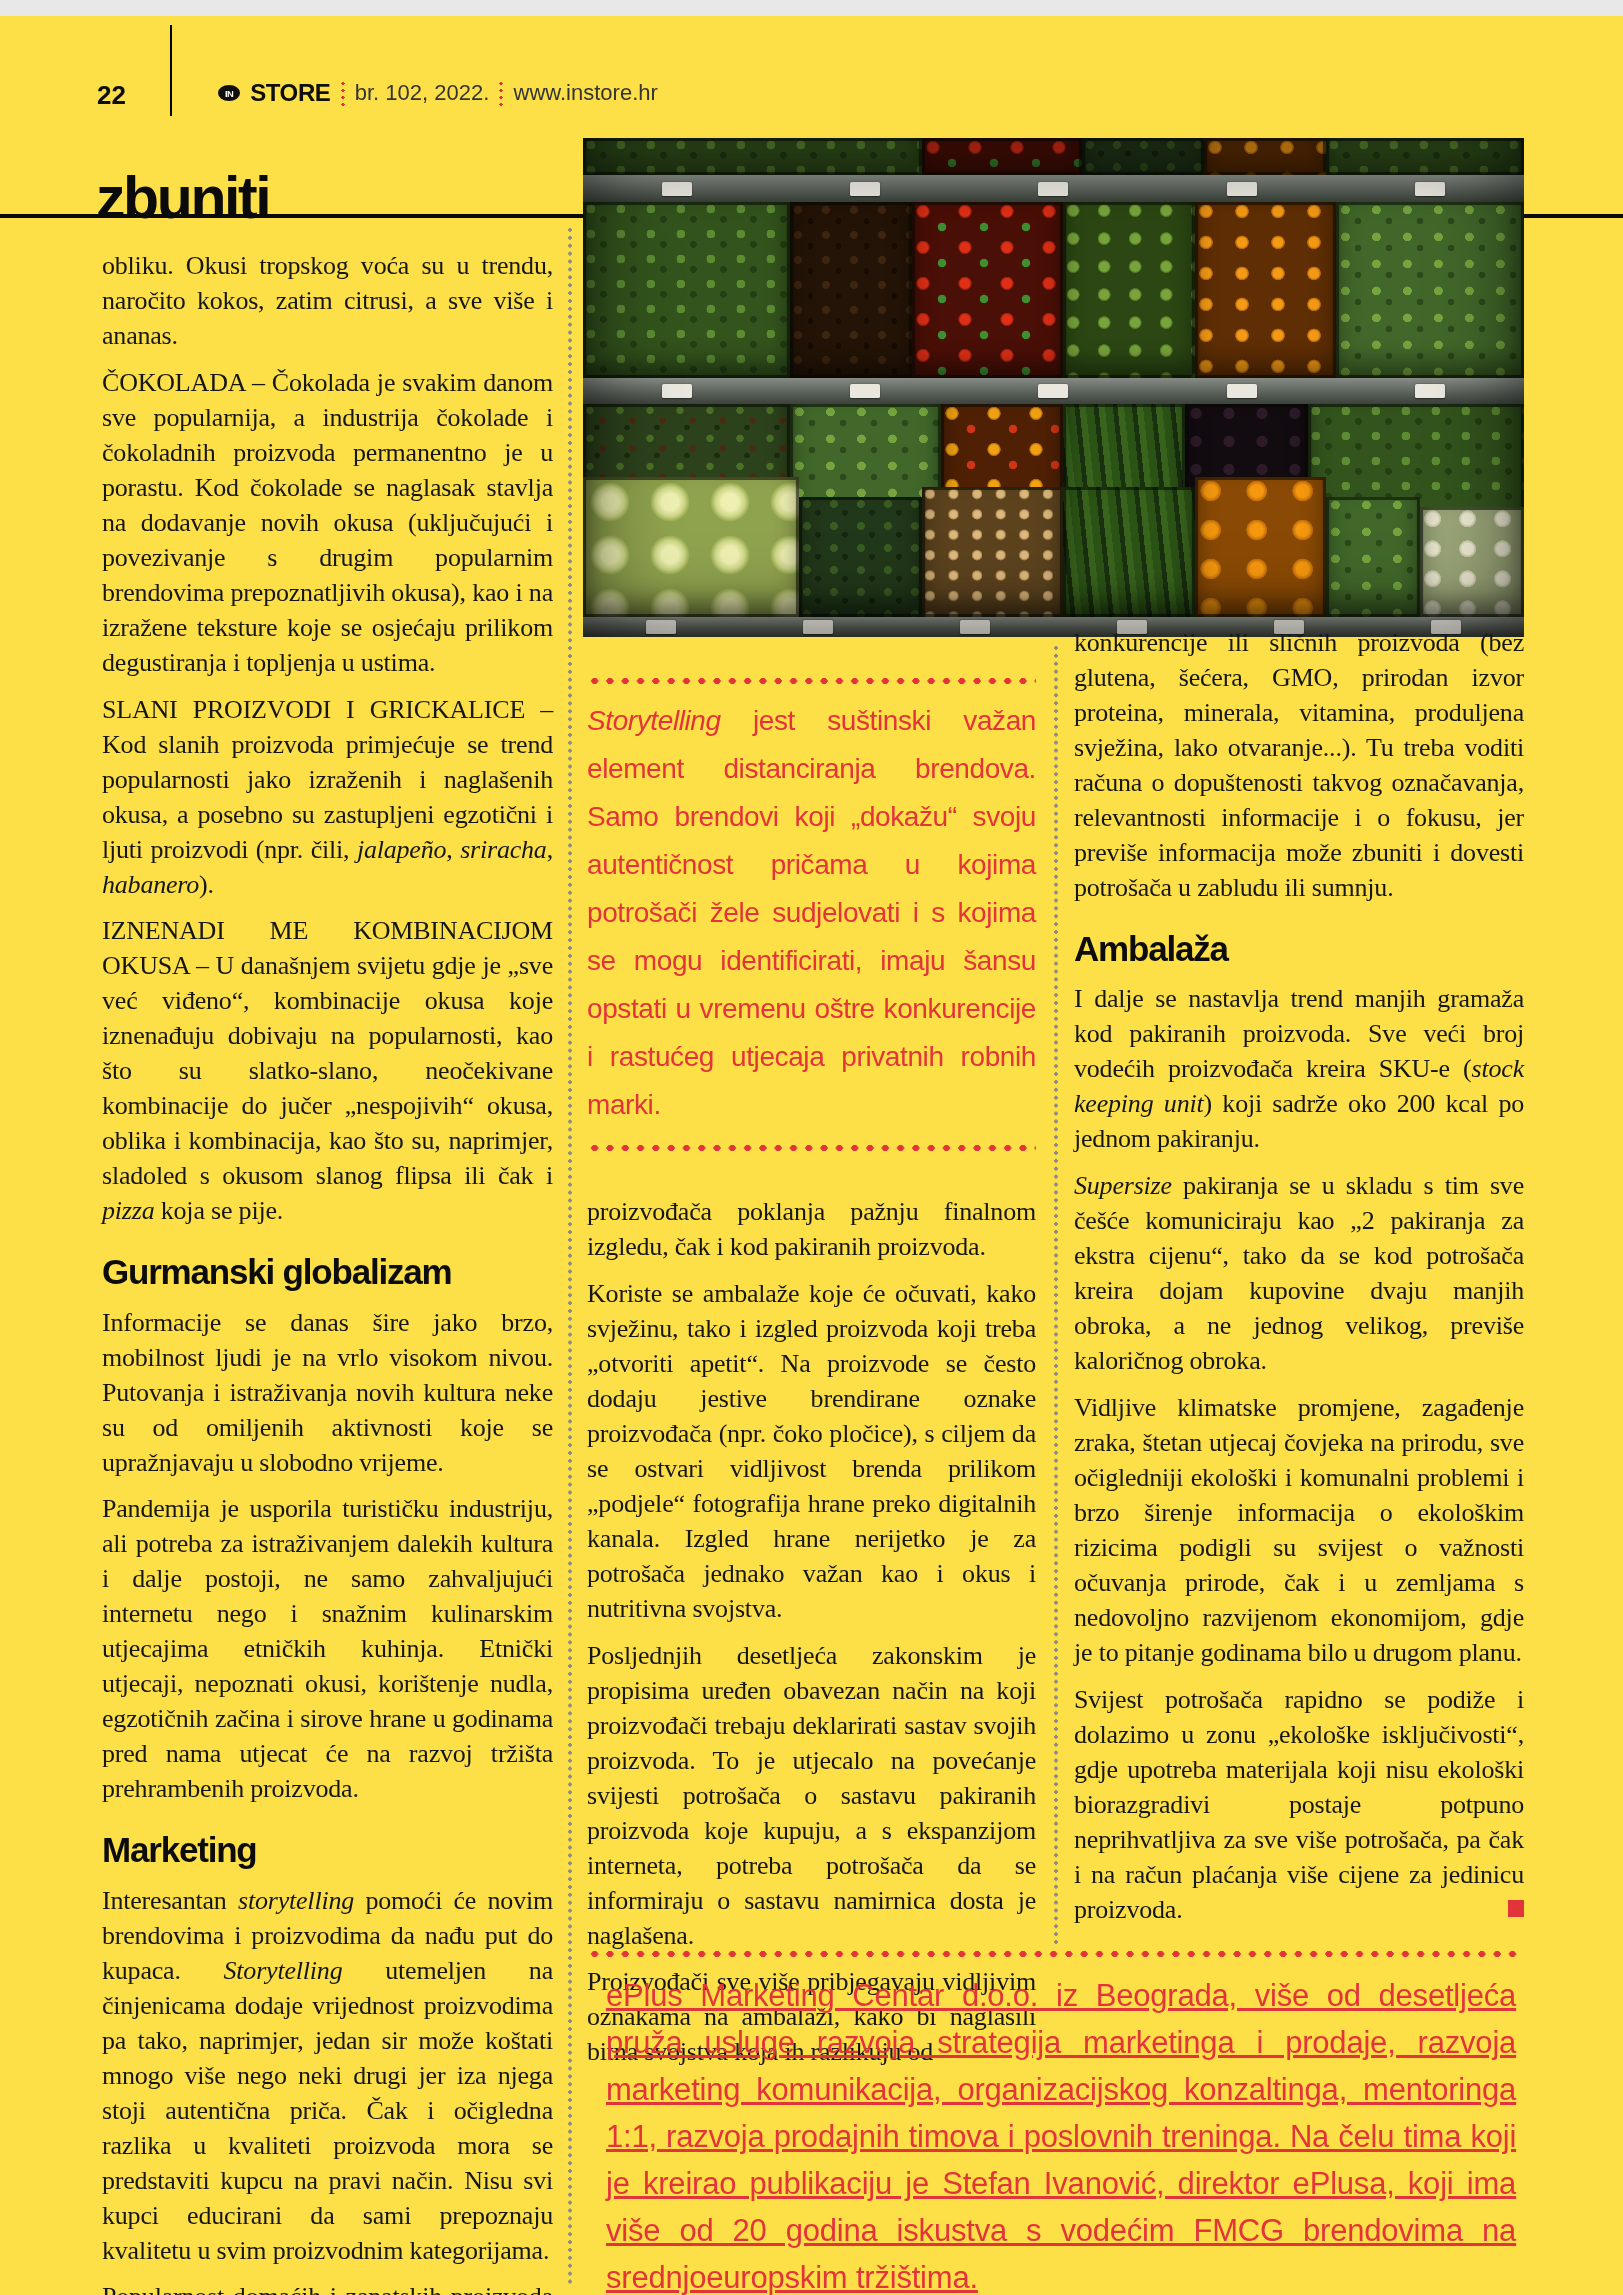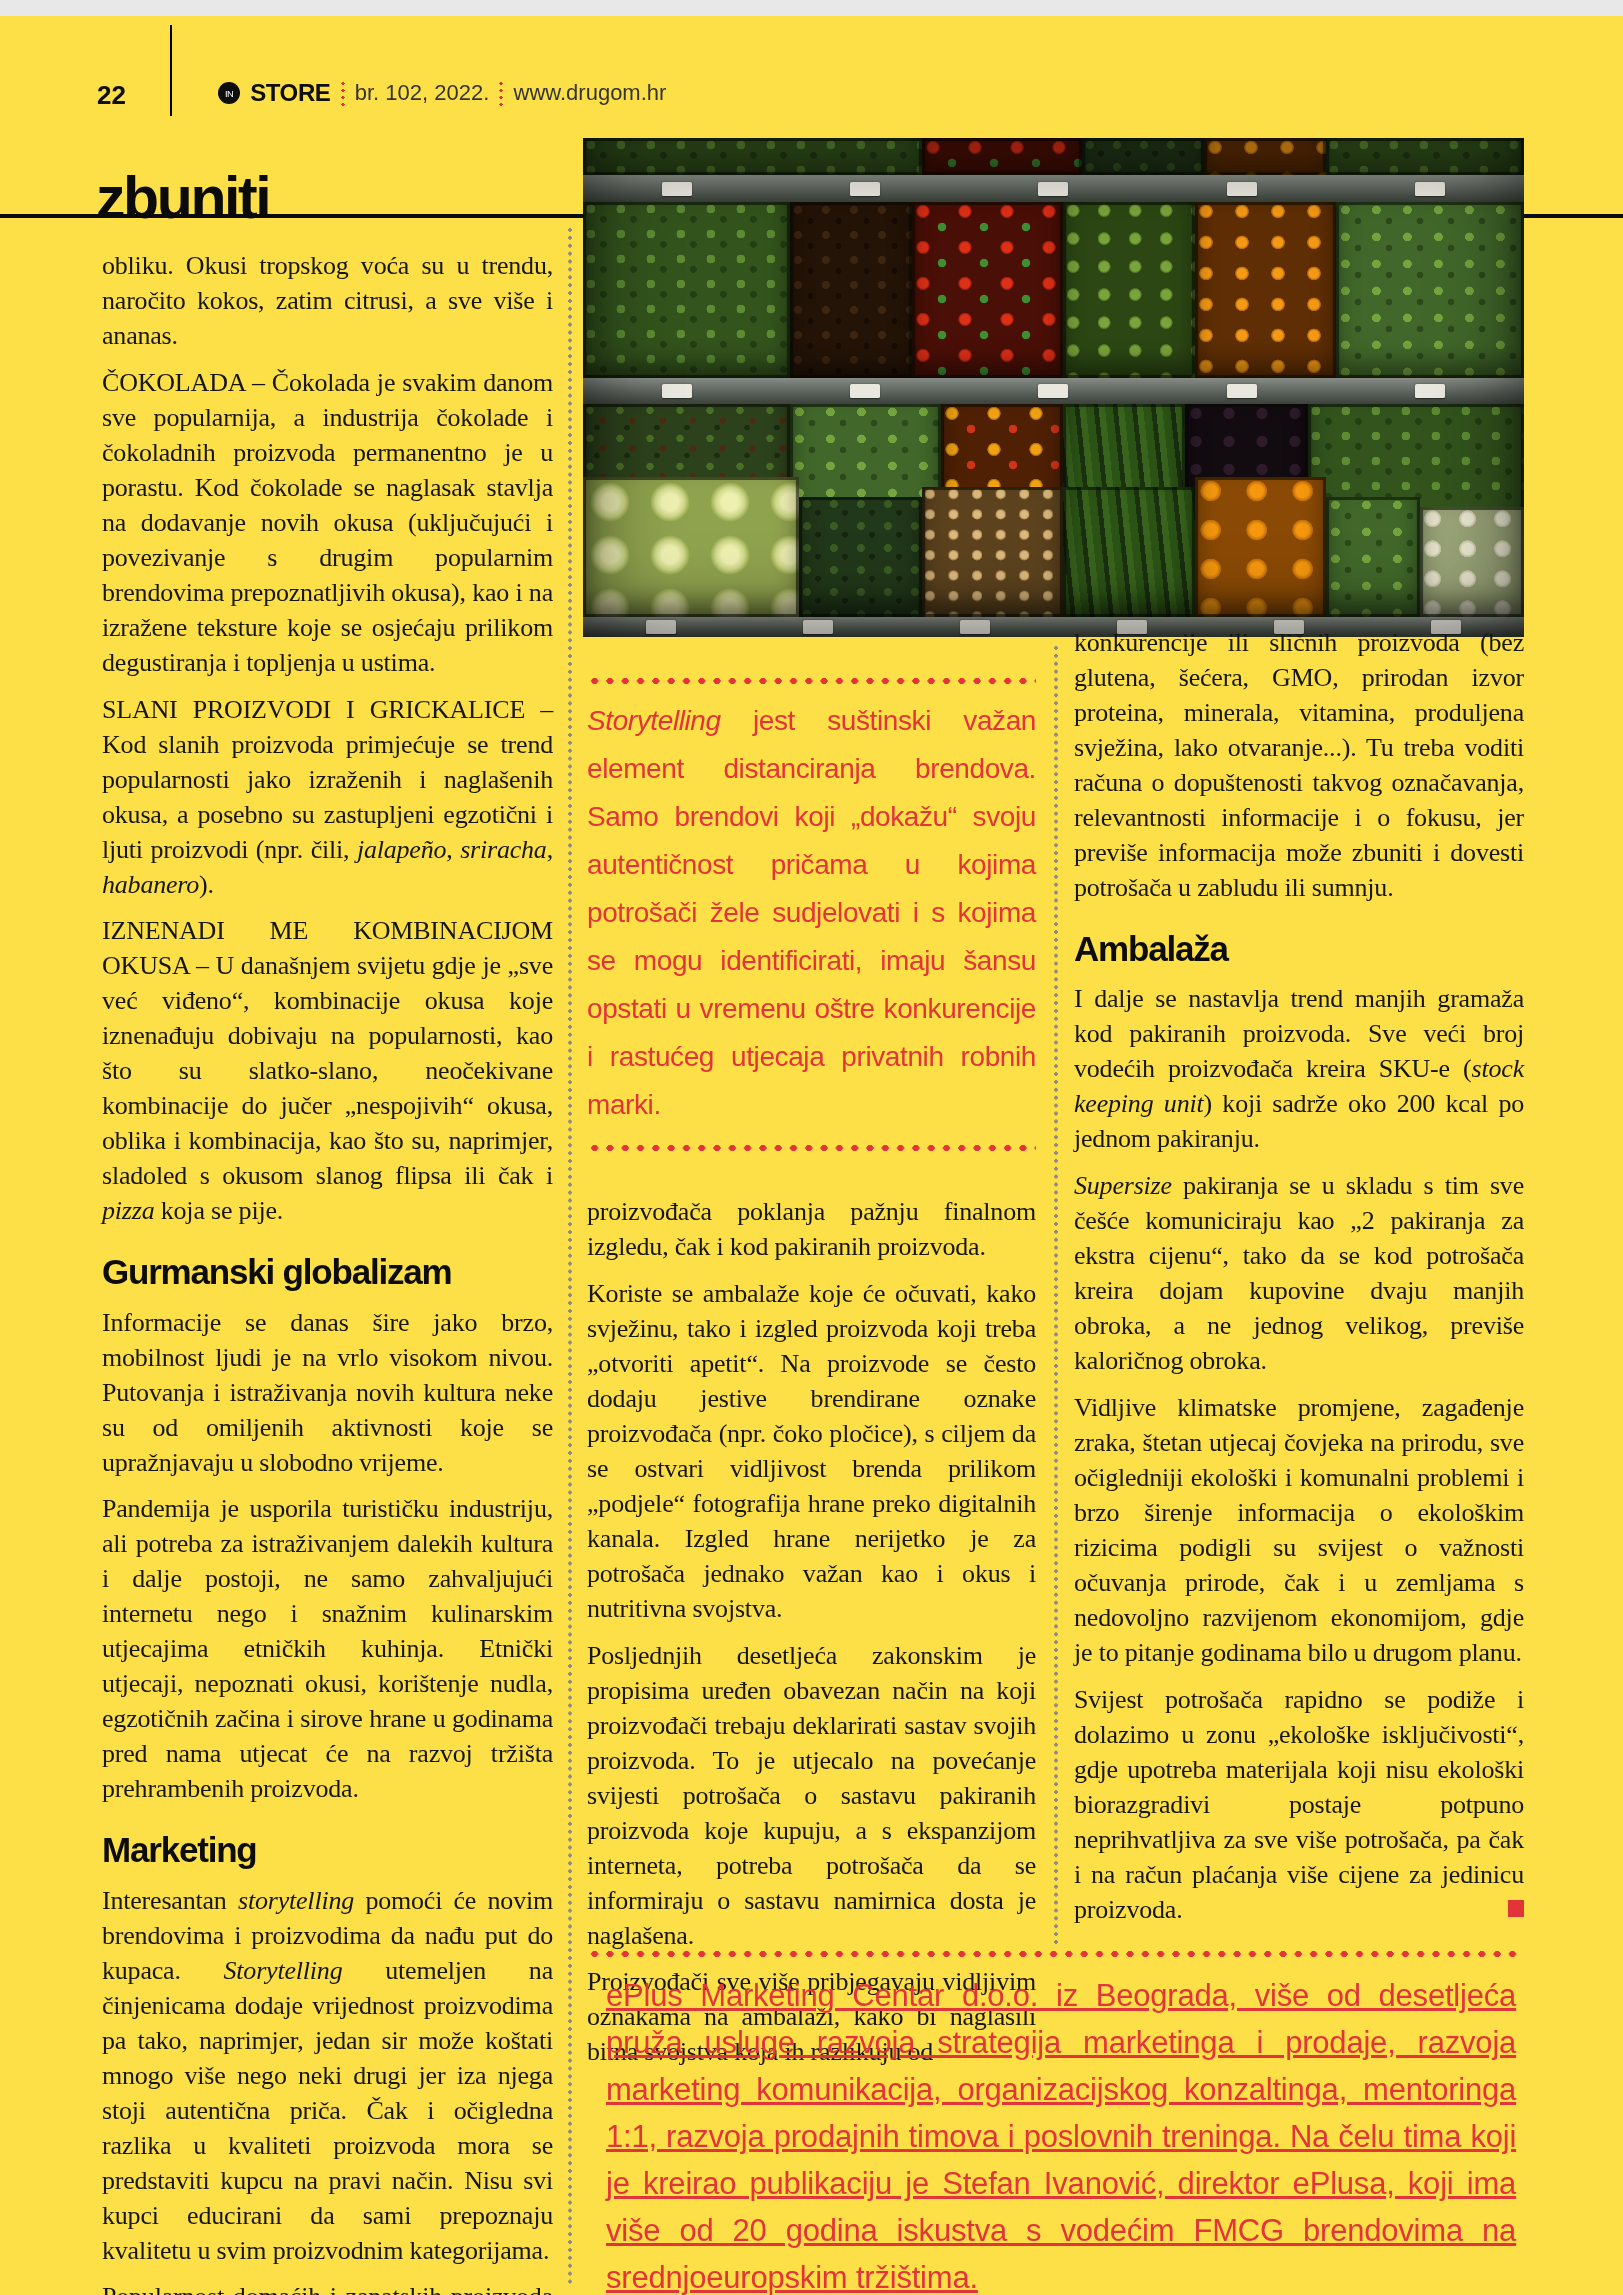--- a/index.html
+++ b/index.html
@@ -10,22 +10,22 @@
   html,body{margin:0;padding:0;background:#e8e8e8;}
   .page{
     position:relative;width:1623px;height:2295px;margin:16px auto;
     background:#fde047;overflow:hidden;
     font-family:"Liberation Sans",sans-serif;color:var(--ink);padding-left:32px;
   }
   
   .pagenum{position:absolute;left:97px;top:64px;font-size:26px;font-weight:800;color:#0e0e0e;}
   .hline{position:absolute;left:170px;top:9.4px;width:2.4px;height:91px;background:#000;}
   .masthead{position:absolute;left:218px;top:63px;display:flex;align-items:center;gap:10.2px;}
-  .logo-circle{width:22px;height:22px;border-radius:50%;background:#0e0e0e;color:#fff;
-    display:flex;align-items:center;justify-content:center;font-size:9.4px;font-weight:400;letter-spacing:-0.8px;}
+  .logo-circle{width:22px;height:16px;border-radius:50%;background:#0e0e0e;color:#fff;
+    display:flex;align-items:center;justify-content:center;font-size:9.4px;font-weight:700;letter-spacing:-0.8px;}
   .logo-name{font-size:24px;font-weight:800;color:#0e0e0e;letter-spacing:-0.4px;}
   .rdots{width:3.9px;height:27px;background-image:radial-gradient(circle 1.6px at 50% 50%,var(--red) 96%,transparent);
     background-size:3.9px 7px;background-repeat:repeat-y;}
   .issue,.website{font-size:22px;color:#343434;}
   
   .title{position:absolute;left:96px;top:108px;font-size:59px;font-weight:800;letter-spacing:-2.4px;color:#0b0b0b;}
   .rule{position:absolute;top:198px;height:3.9px;background:#0a0a0a;}
   .rule-l{left:0;width:583px;}
   .rule-r{left:1524px;width:99px;}
   
@@ -83,21 +83,21 @@
 <div class="page">
 
   <div class="pagenum">22</div>
   <div class="hline"></div>
   <div class="masthead">
     <span class="logo-circle">IN</span>
     <span class="logo-name">STORE</span>
     <span class="rdots"></span>
     <span class="issue">br. 102, 2022.</span>
     <span class="rdots"></span>
-    <span class="website">www.drugom.hr</span>
+    <span class="website">www.instore.hr</span>
   </div>
 
   <h1 class="title">zbuniti</h1>
   <div class="rule rule-l"></div>
   <div class="rule rule-r"></div>
 
   <figure class="photo" style="margin:0" title="Supermarket produce wall: three dark shelf rows of black crates holding leafy greens, red and orange bell peppers, limes, cucumbers, eggplants, pale cabbages, mesh bags of onions, wrapped orange squash and cauliflower, with metal rails carrying small white price labels.">
 
     <div class="px greens1" style="left:0;top:0;width:36%;height:7.5%"></div>
     <div class="px redpep" style="left:36%;top:0;width:17%;height:7.5%"></div>

